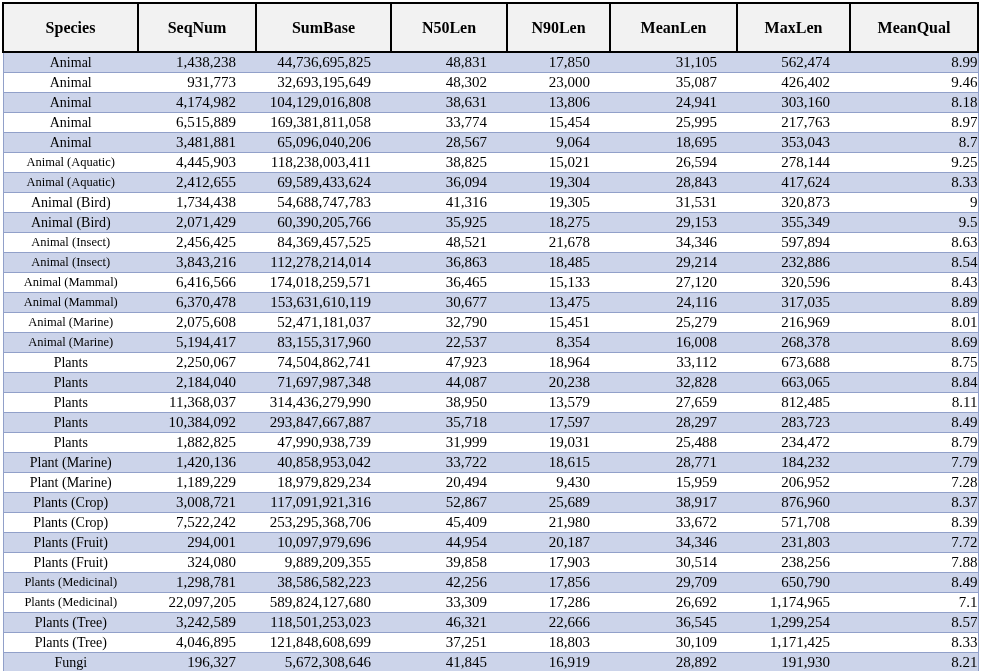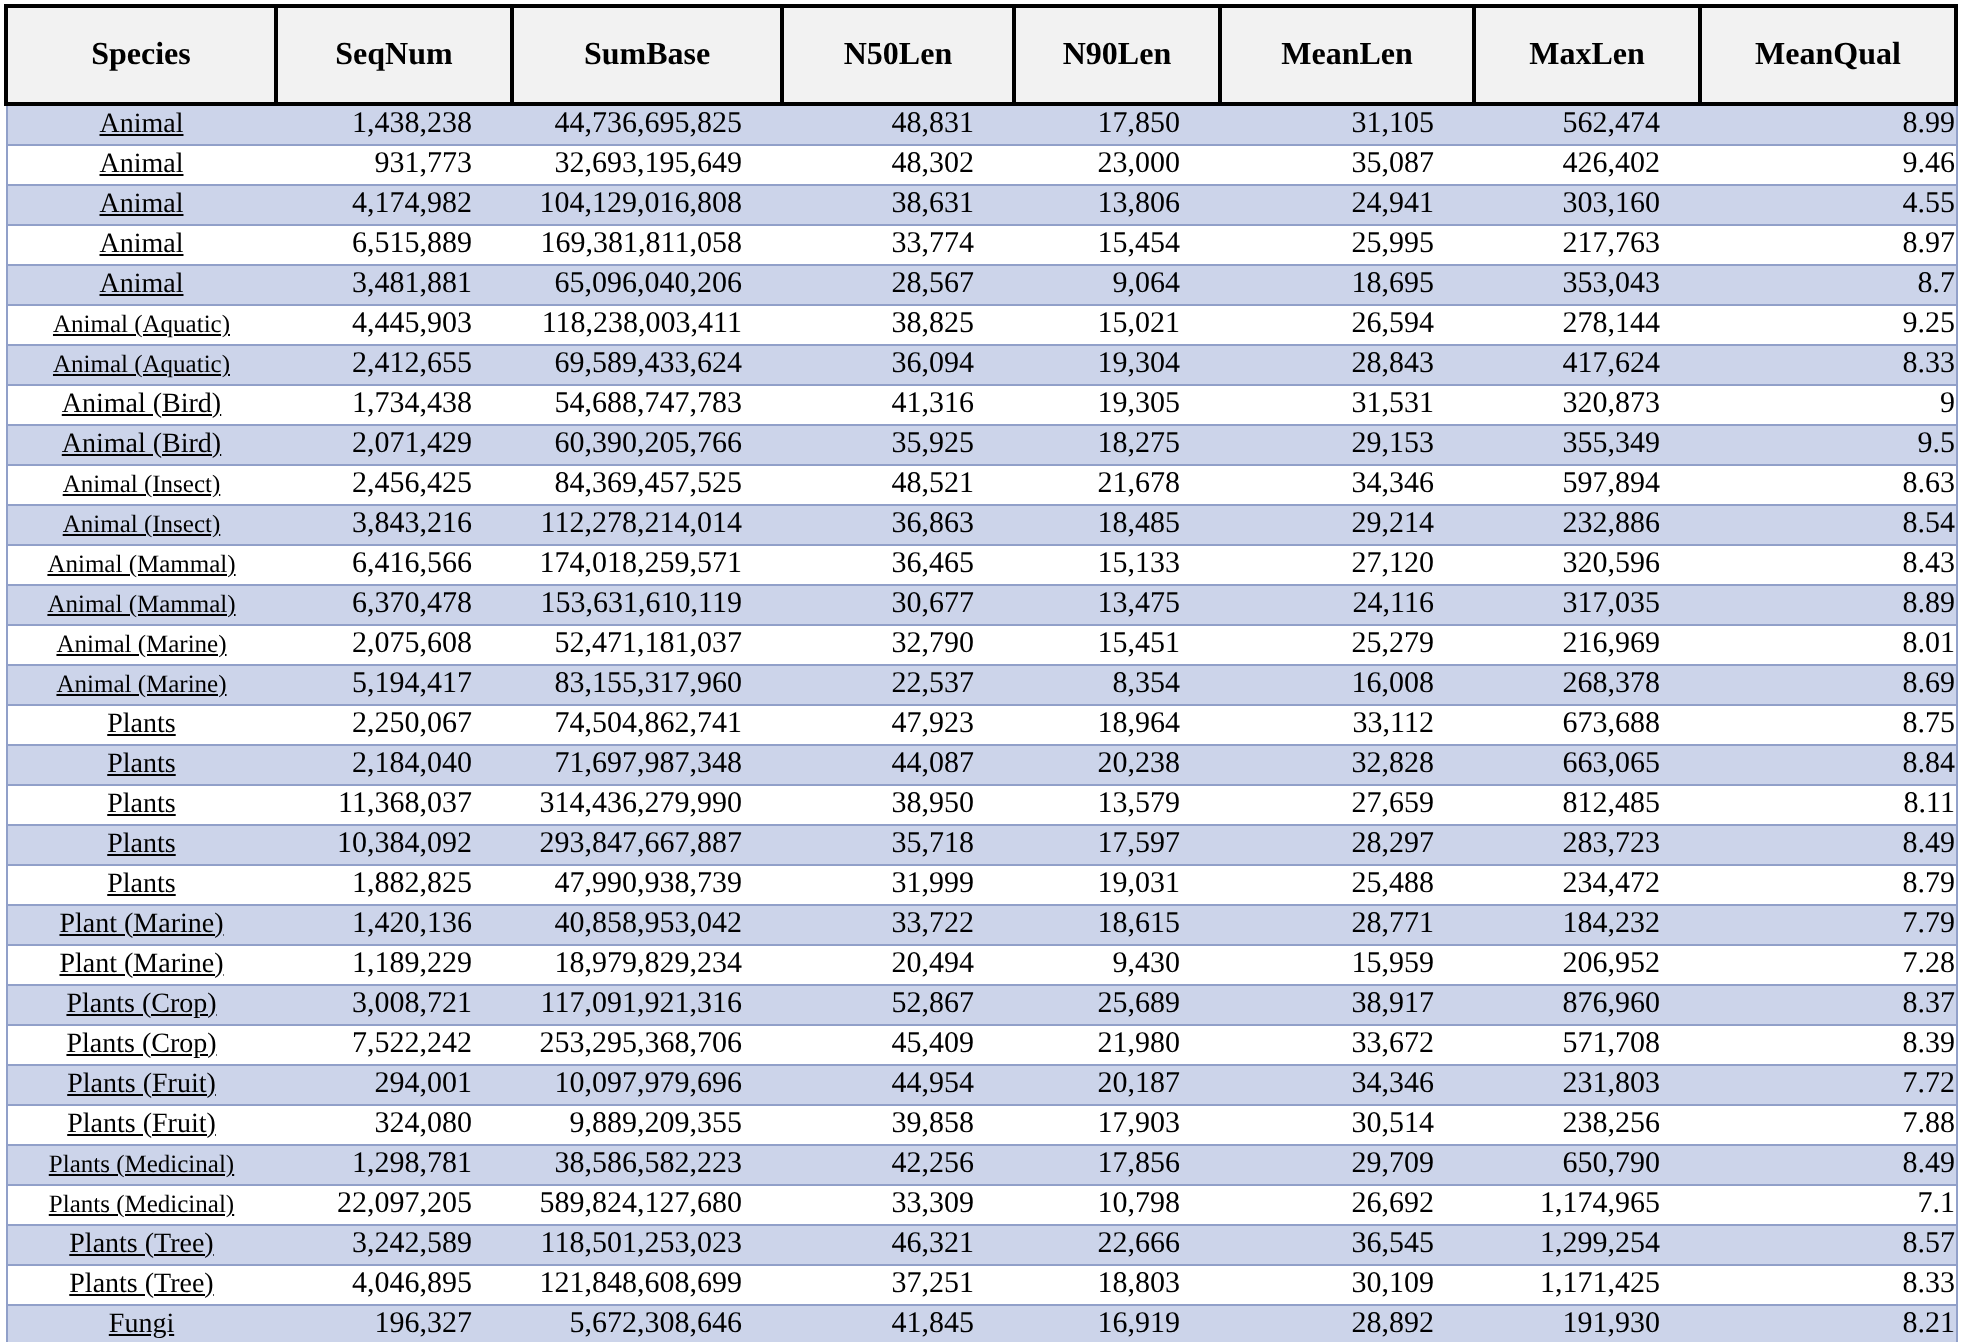--- a/index.html
+++ b/index.html
@@ -42,21 +42,20 @@
     font-size:15px;
     height:19px;
     padding:0;
     white-space:nowrap;
     overflow:hidden;
   }
   tbody td:first-child{
     border-left:1px solid var(--row-border);
     text-align:center;
     font-size:14px;
-    text-decoration:underline;
   }
   tbody td:last-child{
     border-right:1px solid var(--row-border);
   }
   
   tbody td:nth-child(n+2):nth-child(-n+7){
     text-align:right;
     padding-right:20px;
   }
   tbody td:nth-child(8){
@@ -123,21 +122,21 @@
           <td>9.46</td>
         </tr>
         <tr>
           <td>Animal</td>
           <td>4,174,982</td>
           <td>104,129,016,808</td>
           <td>38,631</td>
           <td>13,806</td>
           <td>24,941</td>
           <td>303,160</td>
-          <td>4.55</td>
+          <td>8.18</td>
         </tr>
         <tr>
           <td>Animal</td>
           <td>6,515,889</td>
           <td>169,381,811,058</td>
           <td>33,774</td>
           <td>15,454</td>
           <td>25,995</td>
           <td>217,763</td>
           <td>8.97</td>
@@ -370,21 +369,21 @@
           <td>17,856</td>
           <td>29,709</td>
           <td>650,790</td>
           <td>8.49</td>
         </tr>
         <tr>
           <td class="shrink">Plants (Medicinal)</td>
           <td>22,097,205</td>
           <td>589,824,127,680</td>
           <td>33,309</td>
-          <td>10,798</td>
+          <td>17,286</td>
           <td>26,692</td>
           <td>1,174,965</td>
           <td>7.1</td>
         </tr>
         <tr>
           <td>Plants (Tree)</td>
           <td>3,242,589</td>
           <td>118,501,253,023</td>
           <td>46,321</td>
           <td>22,666</td>

